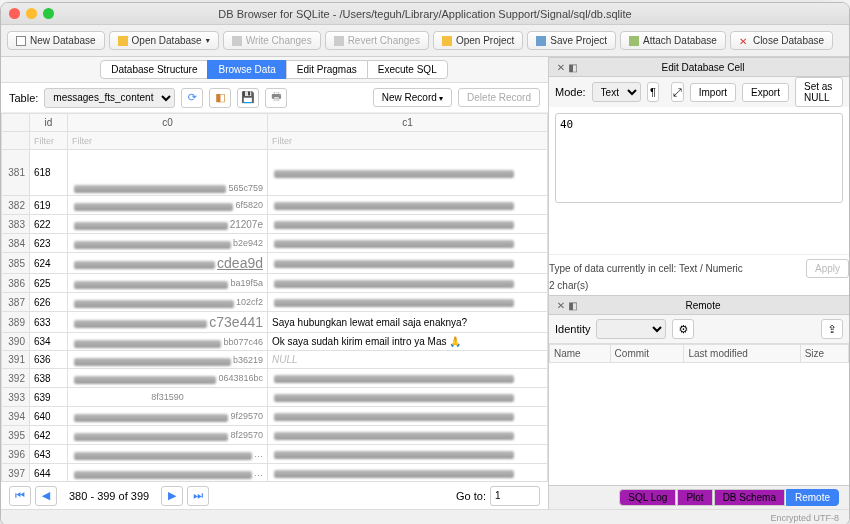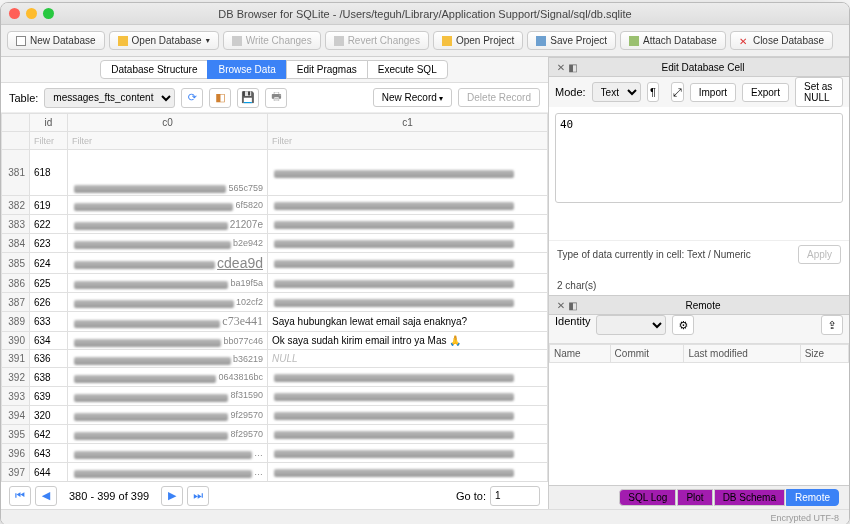--- a/index.html
+++ b/index.html
@@ -37,24 +37,24 @@
   .nulltxt { color:#bbb; font-style: italic; padding-right:6px;}
   .pager { height: 28px; border-top: 1px solid #ddd; display: flex; align-items:center; padding: 0 8px; gap: 4px; background:#fff;}
   .pagebtn { width:22px; height:20px; border:1px solid #ccc; border-radius:3px; background:#fff; display:flex; align-items:center; justify-content:center; color:#3b82f6;}
   .panel-head { height: 20px; background: #e4e4e4; border-bottom:1px solid #ccc; border-top:1px solid #ccc; display:flex; align-items:center; padding:0 6px; font-size:10px; position:relative;}
   .panel-head .ptitle { position:absolute; left:0; right:0; text-align:center;margin-left:8px; }
   .close-x { width:12px;height:12px;display:flex;align-items:center;justify-content:center;color:#666; font-size:10px;}
   .editcell { flex:1; display:flex; flex-direction:column; background:#fff;}
   .moderow { height:30px; display:flex; align-items:center; gap:6px; padding:0 6px; background:#f6f6f6;}
   .cellarea { flex:1; padding:6px;}
   .cellarea textarea { width:100%; height:90px; border:1px solid #ccc; border-radius:3px; font-size:11px; padding:4px; resize:none;}
-  .typeinfo { padding:4px 8px; font-size:10px; color:#444; border-top:1px solid #eee; display:flex; justify-content:space-between; flex-direction:column; gap:16px;}
+  .typeinfo { padding:4px 0; font-size:10px; color:#444; border-top:1px solid #eee; display:flex; justify-content:space-between; flex-direction:column; gap:2px;}
   .applyrow{display:flex;justify-content:space-between;align-items:center;}
   .remote { display:flex; flex-direction:column; background:#fff; height:170px;}
-  .remoterow { height:28px; display:flex; align-items:flex-start; gap:6px; padding:0 6px; background:#f6f6f6;}
+  .remoterow { height:28px; display:flex; align-items:center; gap:6px; padding:0 6px; background:#f6f6f6;}
   .remotegrid { flex:1; border-top:1px solid #ddd;}
   .remotegrid th { font-size:10px;}
   .bottombar { height:24px; background:#f0f0f0; border-top:1px solid #ccc; display:flex; align-items:center; justify-content:flex-end; padding:0 10px; gap:2px;}
   .btab { padding: 2px 8px; font-size:10px; border:1px solid #ccc; background:#a21caf; margin-left:-1px;}
   .btab:first-of-type{border-radius:4px 0 0 4px;}
   .btab:last-of-type{border-radius:0 4px 4px 0;}
   .btab.active { background:#3b82f6; color:#fff; border-color:#3b82f6;}
   .status { font-size:9px; color:#999; margin-left:10px;}
   .filterrow td, .filterrow th{color:#bbb;font-size:9px;}
 </style>
@@ -227,21 +227,21 @@
                   </div>
                 </td>
                 <td><span class="redacted" style="display:inline-block;width:90%;height:12px;position:relative;"></span></td>
               </tr>
               <tr>
                 <td class="rownum">389</td>
                 <td class="idcol">633</td>
                 <td>
                   <div style="display:flex;align-items:center;">
                     <span class="redacted" style="flex:1;height:12px;position:relative;display:inline-block;"></span>
-                    <span style="font-size:12px;color:#888;font-family:Liberation Serif, serif;">c73e441</span>
+                    <span style="font-size:14px;color:#888;">c73e441</span>
                   </div>
                 </td>
                 <td>Saya hubungkan lewat email saja enaknya?</td>
               </tr>
               <tr>
                 <td class="rownum">390</td>
                 <td class="idcol">634</td>
                 <td>
                   <div style="display:flex;align-items:center;">
                     <span class="redacted" style="flex:1;height:12px;position:relative;display:inline-block;"></span>
@@ -269,30 +269,30 @@
                     <span class="redacted" style="flex:1;height:12px;position:relative;display:inline-block;"></span>
                     <span style="font-size:9px;color:#888;">0643816bc</span>
                   </div>
                 </td>
                 <td><span class="redacted" style="display:inline-block;width:90%;height:12px;position:relative;"></span></td>
               </tr>
               <tr>
                 <td class="rownum">393</td>
                 <td class="idcol">639</td>
                 <td>
-                  <div style="display:flex;align-items:flex-start;">
+                  <div style="display:flex;align-items:center;flex-direction:column;">
                     <span class="redacted" style="flex:1;height:12px;position:relative;display:inline-block;"></span>
                     <span style="font-size:9px;color:#888;">8f31590</span>
                   </div>
                 </td>
                 <td><span class="redacted" style="display:inline-block;width:90%;height:12px;position:relative;"></span></td>
               </tr>
               <tr>
                 <td class="rownum">394</td>
-                <td class="idcol">320</td>
+                <td class="idcol">640</td>
                 <td>
                   <div style="display:flex;align-items:center;">
                     <span class="redacted" style="flex:1;height:12px;position:relative;display:inline-block;"></span>
                     <span style="font-size:9px;color:#888;">9f29570</span>
                   </div>
                 </td>
                 <td><span class="redacted" style="display:inline-block;width:90%;height:12px;position:relative;"></span></td>
               </tr>
               <tr>
                 <td class="rownum">395</td>

